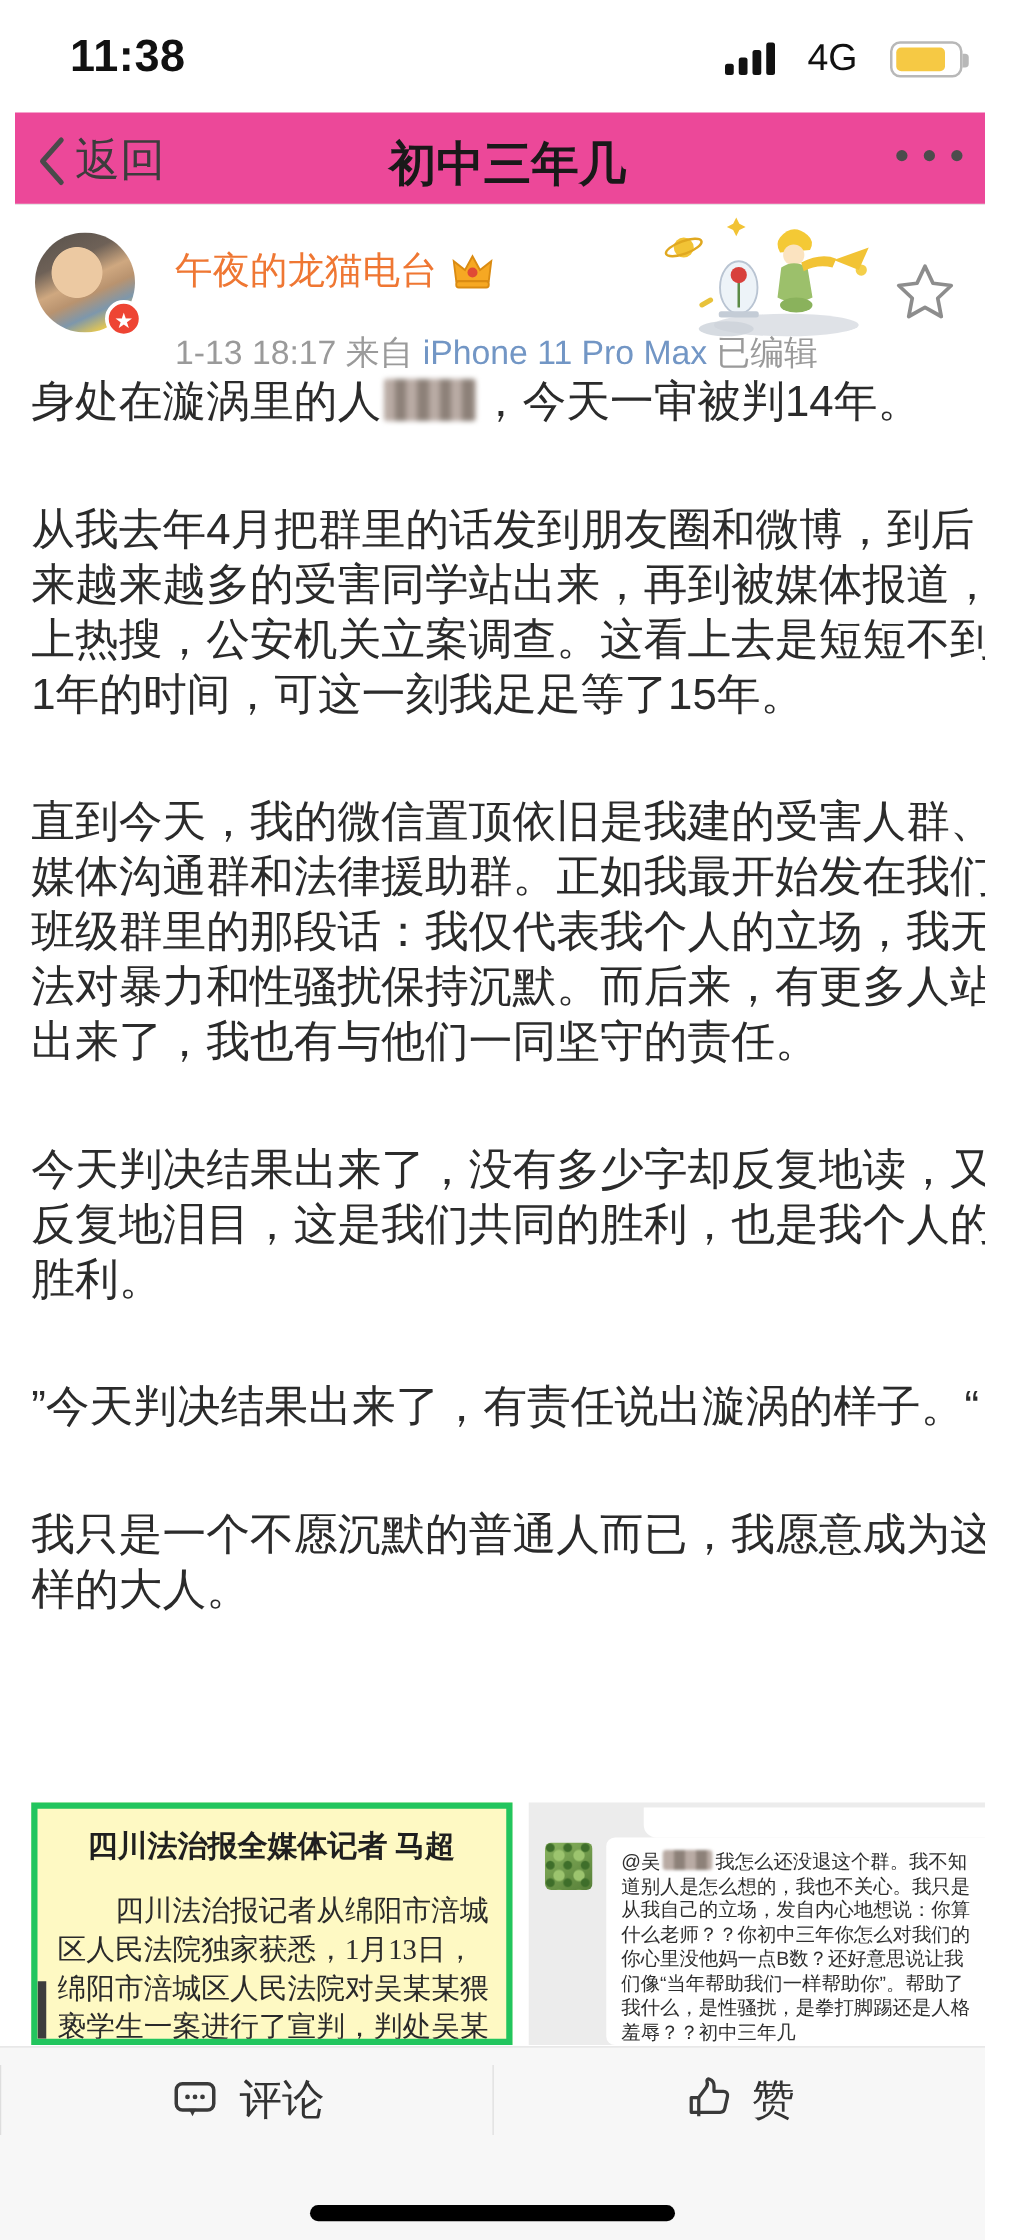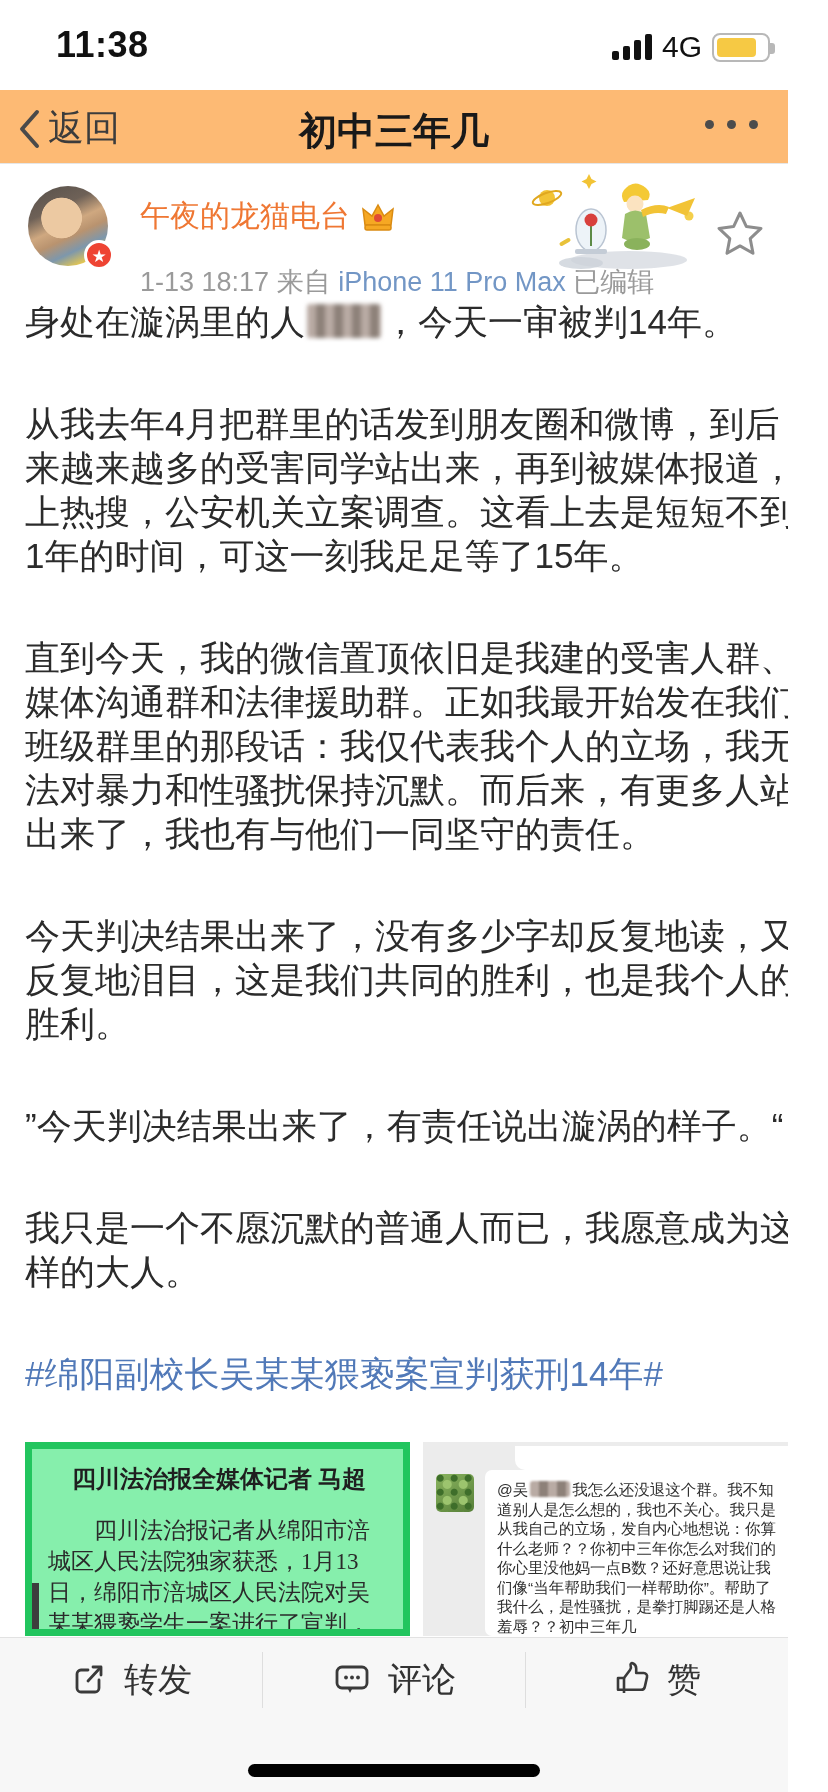--- a/index.html
+++ b/index.html
@@ -2,31 +2,31 @@
 <html><head>
 <meta charset="utf-8">
 <style>
   * { margin:0; padding:0; box-sizing:border-box; }
   html,body { width:828px; height:1792px; background:#fff; font-family:"Liberation Sans","DejaVu Sans",sans-serif; }
   .screen { position:relative; width:788px; height:1792px; background:#fff; overflow:hidden; }
 
   
   .statusbar { position:absolute; top:0; left:0; width:100%; height:90px; }
   .sb-time { position:absolute; left:56px; top:24px; font-size:36px; font-weight:bold; color:#111; letter-spacing:.5px; }
-  .sb-right { position:absolute; right:18px; top:30px; display:flex; align-items:center; gap:10px; }
+  .sb-right { position:absolute; right:18px; top:30px; display:flex; align-items:center; gap:26px; }
   .sig { display:flex; align-items:flex-end; gap:4px; height:26px; }
   .sig i { display:block; width:7px; background:#111; border-radius:2px; }
   .sig i:nth-child(1){height:9px}.sig i:nth-child(2){height:14px}.sig i:nth-child(3){height:20px}.sig i:nth-child(4){height:26px}
   .sb-net { font-size:30px; color:#111; }
   .batt { position:relative; width:58px; height:29px; border:2px solid #b8b8b8; border-radius:8px; }
   .batt .fill { position:absolute; left:3px; top:3px; bottom:3px; width:73%; border-radius:4px; }
   .batt .nub { position:absolute; right:-7px; top:8px; width:5px; height:11px; background:#b8b8b8; border-radius:0 3px 3px 0; }
 
   
-  .navbar { position:absolute; top:90px; left:0; width:100%; height:74px; border-bottom:1px solid #e6e6e6; background:#fdba74; }
+  .navbar { position:absolute; top:90px; left:12px; width:100%; height:74px; border-bottom:1px solid #e6e6e6; background:#ec4899; }
   .nav-back { position:absolute; left:16px; top:14px; display:flex; align-items:center; gap:6px; font-size:36px; color:#3c3c3c; }
   .nav-title { position:absolute; left:0; right:0; top:16px; text-align:center; font-size:38px; font-weight:bold; color:#191919; }
   .nav-more { position:absolute; right:30px; top:30px; display:flex; gap:13px; }
   .nav-more i { width:9px; height:9px; border-radius:50%; background:#4c4c4c; display:block; }
 
   
   .p-header { position:absolute; top:164px; left:0; width:100%; height:130px; }
   .avatar { position:absolute; left:28px; top:22px; width:80px; height:80px; border-radius:50%;
             background:
               radial-gradient(circle at 42% 40%, #ecc9a2 0 30%, transparent 31%),
@@ -46,21 +46,21 @@
   .p-body p { margin-bottom:58px; overflow-wrap:anywhere; }
   .censor { display:inline-block; vertical-align:-4px; width:74px; height:34px; border-radius:3px; margin:0 2px;
             background: repeating-linear-gradient(90deg,#b9aba4 0 9px,#8d8179 9px 18px),
                         repeating-linear-gradient(0deg,rgba(255,255,255,.35) 0 9px,rgba(0,0,0,.12) 9px 18px);
             filter: blur(2px); }
   .censor.small { width:40px; height:16px; vertical-align:-2px; filter:blur(1.3px); }
   .hashtag { color:#5179b8; margin-bottom:0 !important; }
 
   
   .img-row { position:absolute; left:25px; top:1442px; width:778px; height:194px; display:flex; gap:13px; }
-  .news-card { position:relative; width:385px; height:194px; background:#86efac; border:7px solid #22c55e; overflow:hidden;
+  .news-card { position:relative; width:385px; height:194px; background:#fef9c3; border:5px solid #22c55e; overflow:hidden;
                font-family:"Liberation Serif","DejaVu Serif",serif; }
   .news-byline { margin:14px 0 0 40px; font-size:24px; font-weight:600; color:#1f1f1f; }
   .news-body { margin:20px 12px 0 16px; font-size:23px; line-height:31px; color:#2a2a2a; text-indent:2em; }
   .news-edge { position:absolute; left:0; bottom:0; width:7px; height:46px; background:#3d3d3d; }
   .chat-card { position:relative; width:380px; height:194px; background:#ececec; overflow:hidden; }
   .chat-frag { position:absolute; top:4px; left:92px; right:6px; height:24px; background:#fff; border-radius:0 0 10px 10px; }
   .chat-avatar { position:absolute; left:13px; top:32px; width:38px; height:38px; border-radius:5px;
                  background:
                    radial-gradient(circle at 30% 30%, #3e6e2a 0 3px, transparent 4px),
                    radial-gradient(circle at 70% 65%, #9cc46e 0 4px, transparent 5px),
@@ -154,46 +154,37 @@
     </svg>
   </div>
 
   <div class="p-body">
     <p><span>身处在漩涡里的人</span><span class="censor"></span><span>，今天一审被判14年。</span></p>
     <p>从我去年4月把群里的话发到朋友圈和微博，到后来越来越多的受害同学站出来，再到被媒体报道，上热搜，公安机关立案调查。这看上去是短短不到1年的时间，可这一刻我足足等了15年。</p>
     <p>直到今天，我的微信置顶依旧是我建的受害人群、媒体沟通群和法律援助群。正如我最开始发在我们班级群里的那段话：我仅代表我个人的立场，我无法对暴力和性骚扰保持沉默。而后来，有更多人站出来了，我也有与他们一同坚守的责任。</p>
     <p>今天判决结果出来了，没有多少字却反复地读，又反复地泪目，这是我们共同的胜利，也是我个人的胜利。</p>
     <p>”今天判决结果出来了，有责任说出漩涡的样子。“</p>
     <p>我只是一个不愿沉默的普通人而已，我愿意成为这样的大人。</p>
-    <p class="hashtag">#绵阳副校长吴某某猥亵案宣判获刑14年#</p>
   </div>
 
   <div class="img-row">
     <div class="news-card">
       <div class="news-byline">四川法治报全媒体记者  马超</div>
       <div class="news-body">四川法治报记者从绵阳市涪城区人民法院独家获悉，1月13日，绵阳市涪城区人民法院对吴某某猥亵学生一案进行了宣判，判处吴某某有期徒刑14年。</div>
       <div class="news-edge"></div>
     </div>
     <div class="chat-card">
       <div class="chat-frag"></div>
       <div class="chat-avatar"></div>
       <div class="chat-bubble"><span>@吴</span><span class="censor small"></span><span>我怎么还没退这个群。我不知道别人是怎么想的，我也不关心。我只是从我自己的立场，发自内心地想说：你算什么老师？？你初中三年你怎么对我们的你心里没他妈一点B数？还好意思说让我们像“当年帮助我们一样帮助你”。帮助了我什么，是性骚扰，是拳打脚踢还是人格羞辱？？初中三年几</span></div>
     </div>
   </div>
 
   <div class="toolbar">
     <div class="tb-inner">
-      <div class="tb-btn">
-        <svg width="38" height="38" viewBox="0 0 38 38">
-          <path d="M18 9 H11 a4 4 0 0 0 -4 4 v14 a4 4 0 0 0 4 4 h14 a4 4 0 0 0 4 -4 v-8" fill="none" stroke="#3a3a3a" stroke-width="2.8" stroke-linecap="round"></path>
-          <line x1="18" y1="20" x2="30" y2="7" stroke="#3a3a3a" stroke-width="2.8" stroke-linecap="round"></line>
-          <polyline points="23,6 31,6 31,14" fill="none" stroke="#3a3a3a" stroke-width="2.8" stroke-linecap="round" stroke-linejoin="round"></polyline>
-        </svg>
-        <span>转发</span>
-      </div>
       <div class="tb-sep"></div>
       <div class="tb-btn">
         <svg width="40" height="38" viewBox="0 0 40 38">
           <rect x="5" y="6" width="30" height="21" rx="5" fill="none" stroke="#3a3a3a" stroke-width="2.8"></rect>
           <circle cx="14" cy="16.5" r="1.9" fill="#3a3a3a"></circle>
             <circle cx="20" cy="16.5" r="1.9" fill="#3a3a3a"></circle>
             <circle cx="26" cy="16.5" r="1.9" fill="#3a3a3a"></circle>
           <polygon points="15,26 21,26 18,32" fill="#3a3a3a"></polygon>
         </svg>
         <span>评论</span>

